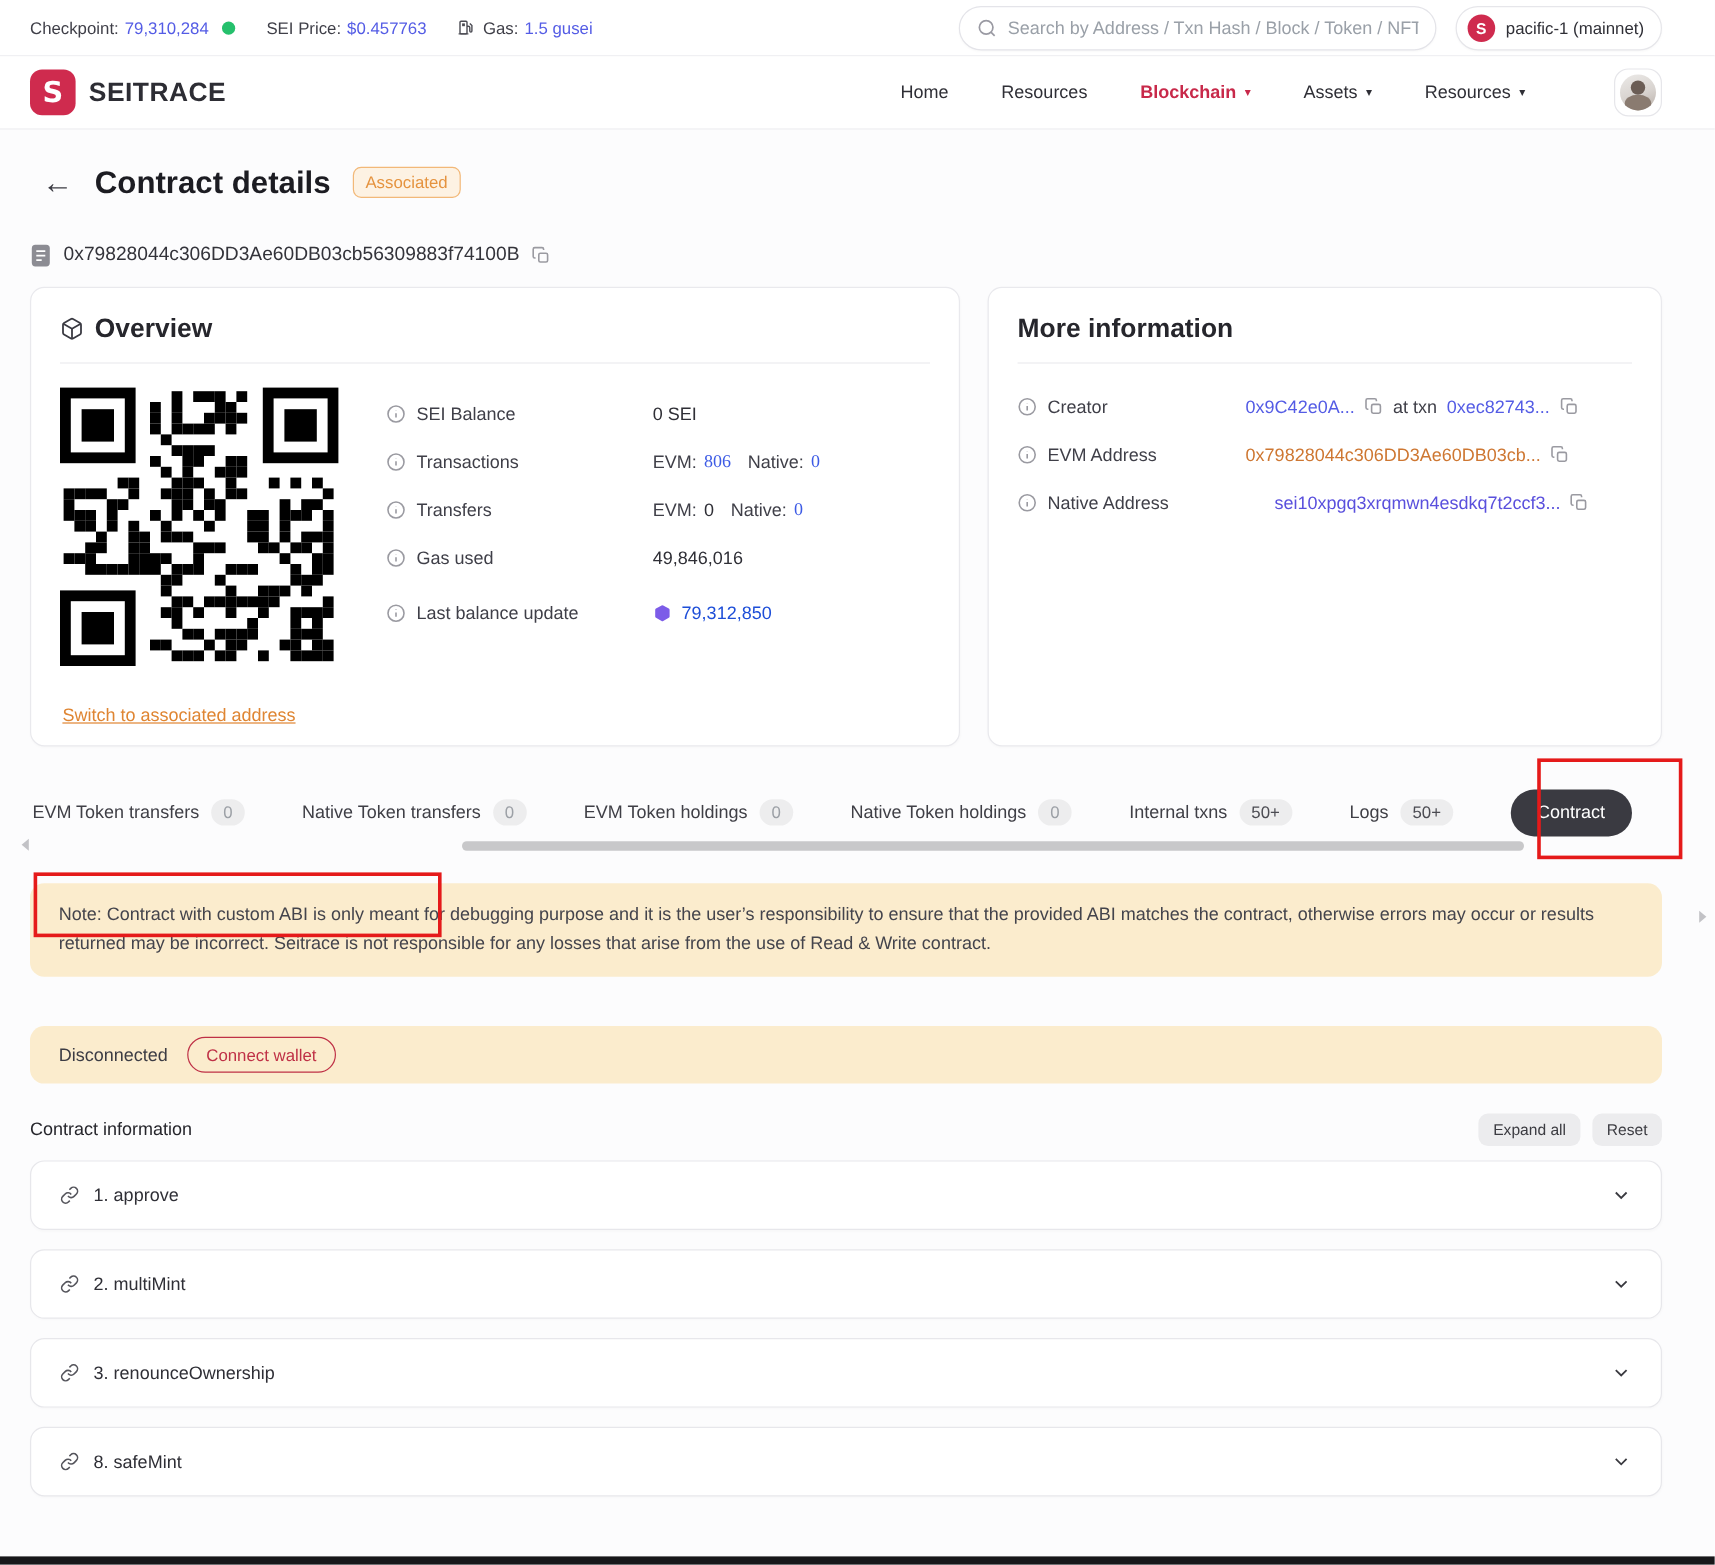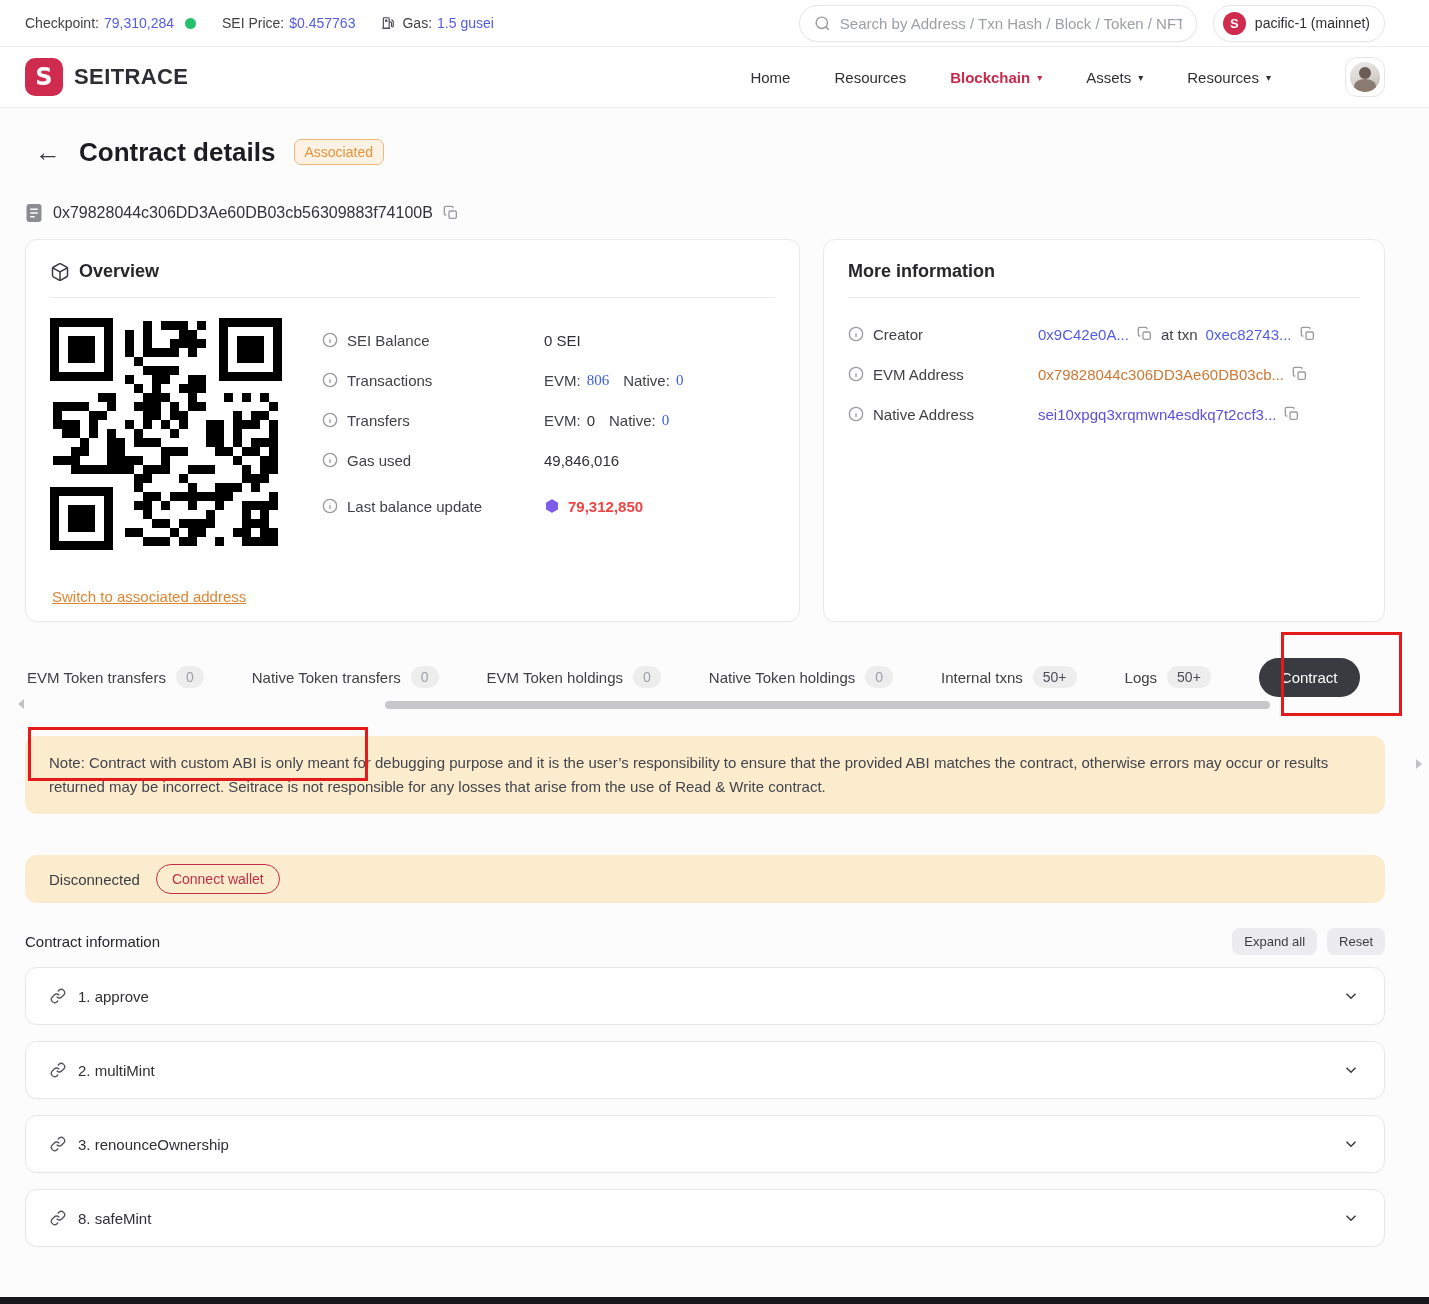--- a/index.html
+++ b/index.html
@@ -101,53 +101,53 @@
 
   .cards-row { display:flex; gap:23px; margin-bottom:33px; }
   .card {
     background:#fff; border:1px solid #e9e9ed; border-radius:12px;
     padding:21px 24px; min-height:383px; position:relative;
     box-shadow:0 1px 2px rgba(0,0,0,0.02);
   }
   .card-overview { width:775px; }
   .card-moreinfo { width:562px; }
   .card-title-row { display:flex; align-items:center; gap:9px; padding-bottom:15px; border-bottom:1px solid #ebebee; }
-  .card-title { font-size:18px; font-weight:700; color:#26262c; }
+  .card-title { font-size:22px; font-weight:700; color:#26262c; }
   .cube-icon { width:20px; height:20px; stroke:#3a3a42; fill:none; stroke-width:1.8; }
 
   .overview-body { display:flex; margin-top:20px; }
   .qr { width:232px; height:232px; position:relative; flex:none; background:#fff; }
   .qr-grid { position:absolute; left:3px; top:3px; width:225px; height:225px; }
   .qr-grid i { position:absolute; width:9px; height:9px; background:#000; }
   .finder { position:absolute; width:63px; height:63px; background:#000; }
   .finder::before { content:''; position:absolute; left:9px; top:9px; width:45px; height:45px; background:#fff; }
   .finder::after { content:''; position:absolute; left:18px; top:18px; width:27px; height:27px; background:#000; }
   .finder.tl { left:0; top:0; } .finder.tr { right:0; top:0; } .finder.bl { left:0; bottom:0; }
 
   .info-rows { margin-left:40px; flex:1; padding-top:2px; }
   .info-row { display:flex; align-items:center; min-height:40px; font-size:15px; }
   .info-label { display:flex; align-items:center; gap:9px; width:222px; color:#3f3f48; flex:none; }
   .info-icon { width:16px; height:16px; stroke:#9a9aa1; fill:none; stroke-width:2; flex:none; }
   .info-value { color:#2f2f36; display:flex; align-items:center; gap:6px; flex-wrap:nowrap; white-space:nowrap; }
   .num-blue { color:#3d5be5;font-family:Liberation Serif, serif; }
   .lbl { color:#3f3f48; }
-  .block-link { color:#ef4444; cursor:pointer;font-weight:bold; }
+  .block-link { color:#1d4ed8; cursor:pointer; }
   .block-cube { width:16px; height:16px; fill:#7c5ce8; margin-right:2px; }
   .switch-link {
     position:absolute; left:26px; bottom:16px; font-size:15px; color:#df8532;
     text-decoration:underline; cursor:pointer;
   }
 
   .mi-rows { margin-top:16px; }
   .mi-row { display:flex; align-items:center; min-height:40px; font-size:15px; }
   .mi-label { display:flex; align-items:center; gap:9px; width:190px; color:#3f3f48; flex:none; }
   .mi-value { display:flex; align-items:center; gap:8px; white-space:nowrap; overflow:hidden; }
   .link-indigo { color:#545ce5; cursor:pointer; }
   .link-orange { color:#ce7732; cursor:pointer; }
-  .link-purple { color:#5a50dd; cursor:pointer; }
+  .link-purple { color:#5a50dd; cursor:pointer;margin-left:24px; }
 
   
   .tabs-row { display:flex; align-items:center; gap:48px; height:44px; margin-bottom:37px; padding-left:2px; position:relative; }
   .tab { display:flex; align-items:center; gap:10px; font-size:15px; color:#3f3f46; cursor:pointer; white-space:nowrap; }
   .count-pill {
     background:#ededee; border-radius:11px; padding:3px 10px; font-size:14px; color:#9ca0a6;
   }
   .count-pill.nonzero { color:#4b4b52; }
   .tab-selected {
     background:#3a3a41; color:#fff; border-radius:22px; padding:11px 22px; font-size:15px;

